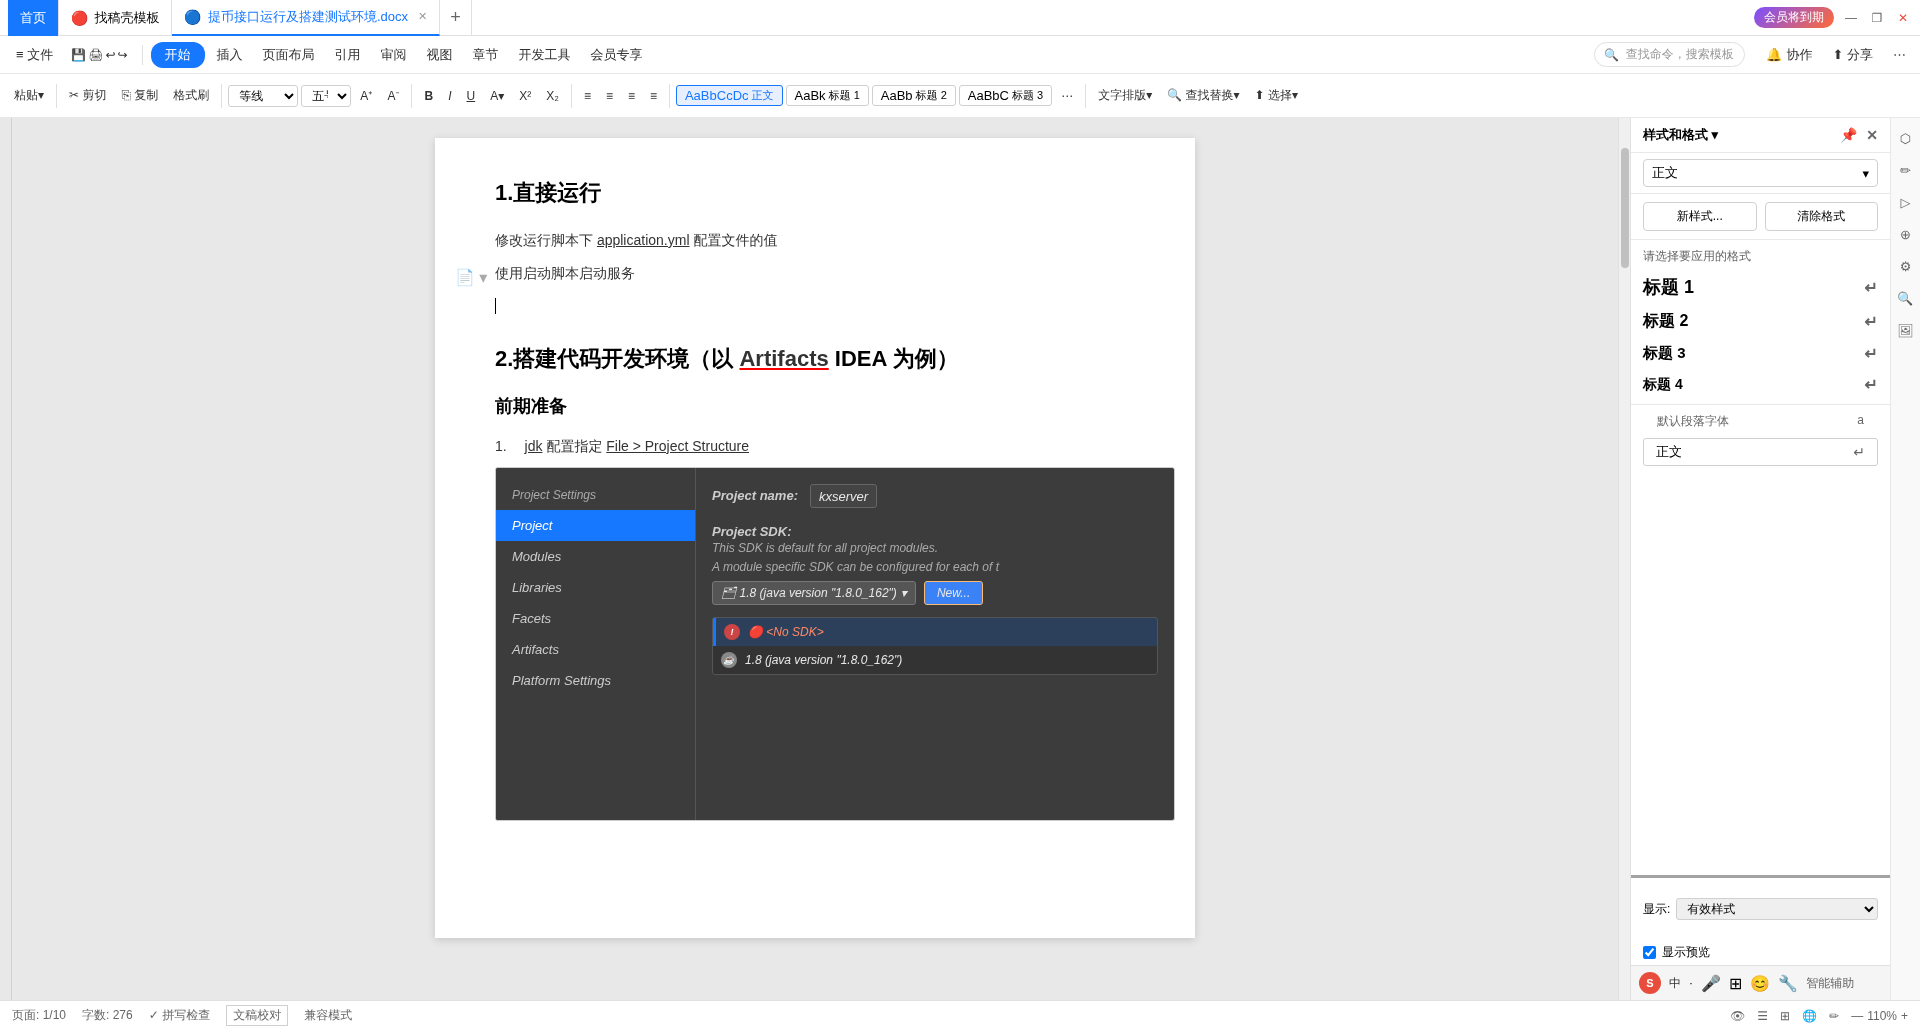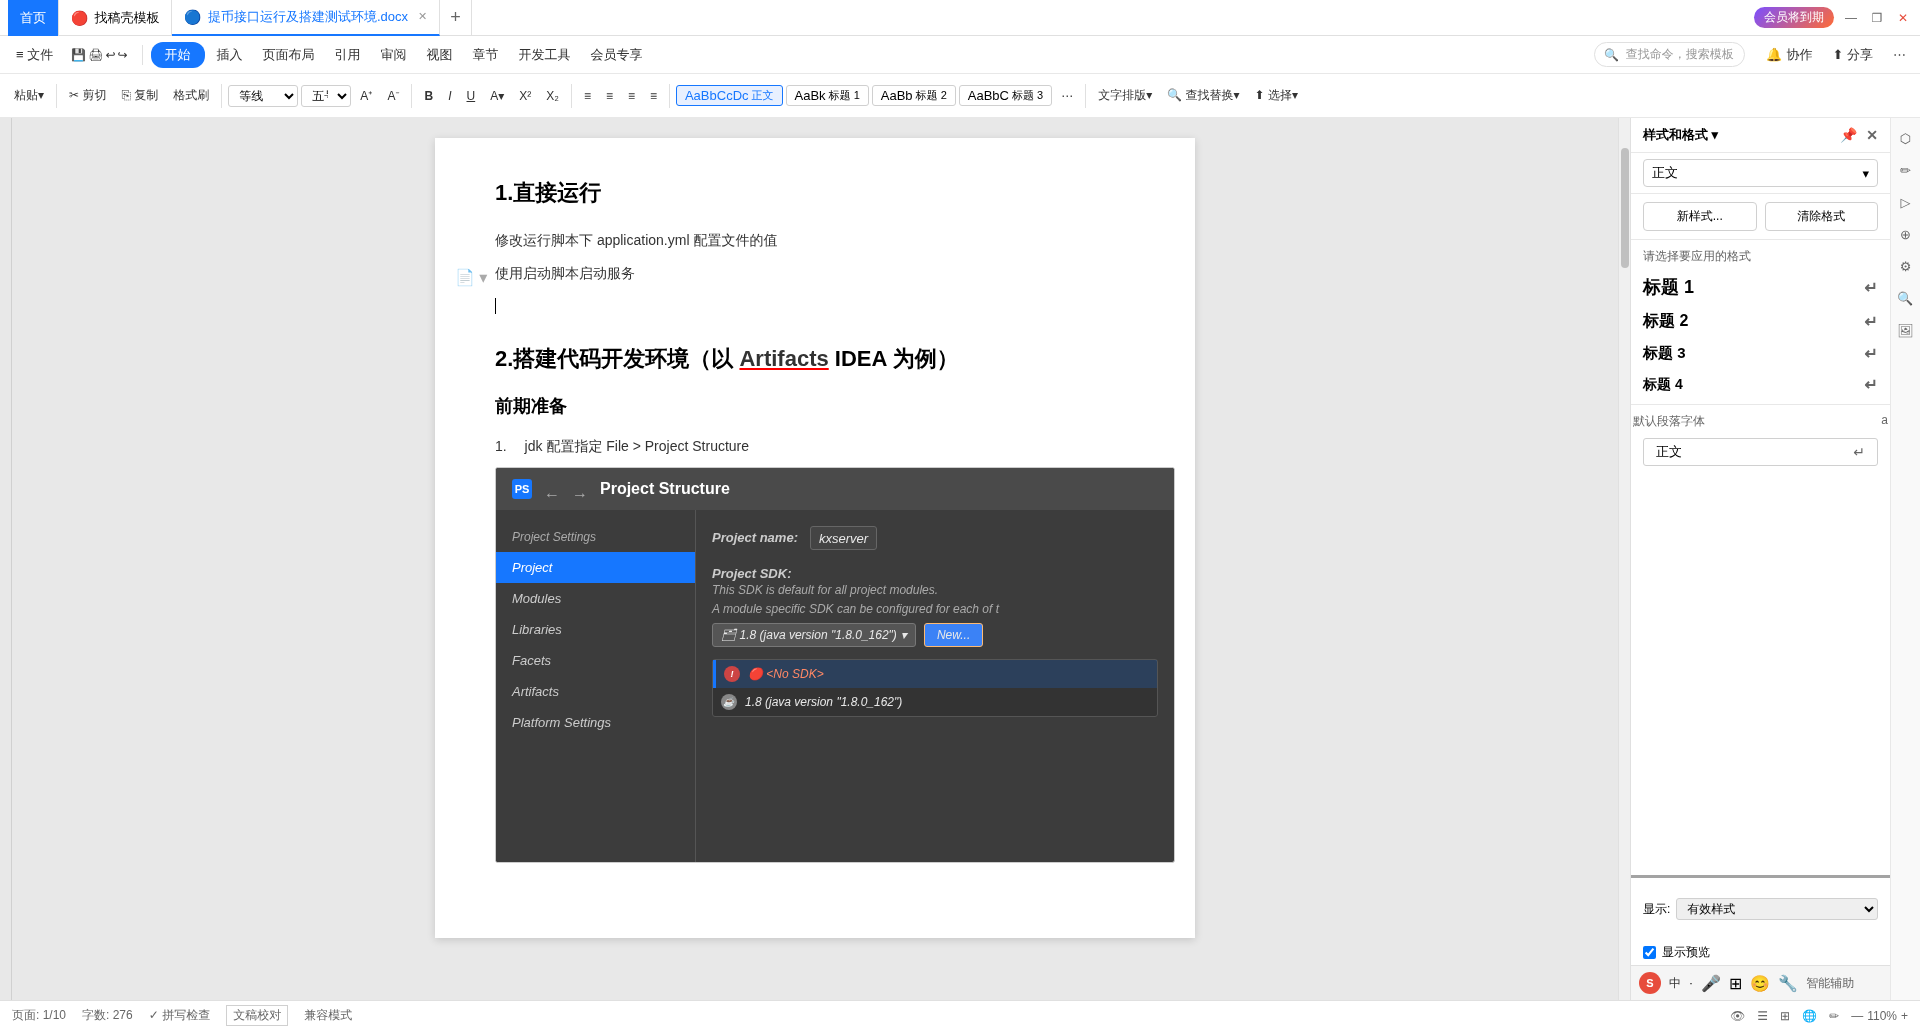--- a/index.html
+++ b/index.html
@@ -241,21 +241,21 @@
       cursor: pointer;
       display: flex;
       align-items: center;
       justify-content: space-between;
     }
     .rp-style-h1 { font-size: 18px; font-weight: bold; }
     .rp-style-h2 { font-size: 16px; font-weight: bold; }
     .rp-style-h3 { font-size: 15px; font-weight: bold; }
     .rp-style-h4 { font-size: 14px; font-weight: bold; }
     .rp-default-label {
-      padding: 8px 2px 4px;
+      padding: 8px 26px 4px;
       font-size: 12px;
       color: #666;
       border-top: 1px solid #e8e8e8;
       margin-top: 4px;
     }
     .rp-normal-para {
       padding: 4px 12px;
       border: 1px solid #d0d0d0;
       border-radius: 3px;
       margin: 4px 12px;
@@ -497,21 +497,21 @@
       align-items: center;
       gap: 12px;
     }
     .zoom-control {
       display: flex;
       align-items: center;
       gap: 4px;
     }
 
     .list-item-num { font-size: 14px; color: #333; }
-    .underline-link { }
+    .underline-link { text-decoration: underline; }
     .red-underline { text-decoration: underline; text-decoration-color: red; color: #333; }
 
     .doc-nav-arrow {
       display: inline-flex;
       align-items: center;
       gap: 4px;
       margin-top: 8px;
     }
   </style>
 </head>
@@ -636,30 +636,20 @@
 
       <p class="doc-para">
         <span class="list-item-num">1.　</span>
         <span class="underline-link">jdk</span>
         <span> 配置指定 </span>
         <span class="underline-link">File &gt; Project Structure</span>
       </p>
 
       <div class="doc-image">
 
-        <div class="img-title-bar">
-          <div class="img-title-icon">
-            <span>PS</span>
-          </div>
-          <div class="doc-nav-arrow">
-            <button class="img-nav-btn">←</button>
-            <button class="img-nav-btn">→</button>
-          </div>
-          <span style="font-size:16px;">Project Structure</span>
-        </div>
 
         <div class="img-body">
 
           <div class="img-sidebar">
             <div class="img-sidebar-header">Project Settings</div>
             <div class="img-sidebar-item selected">Project</div>
             <div class="img-sidebar-item">Modules</div>
             <div class="img-sidebar-item">Libraries</div>
             <div class="img-sidebar-item">Facets</div>
             <div class="img-sidebar-item">Artifacts</div>

